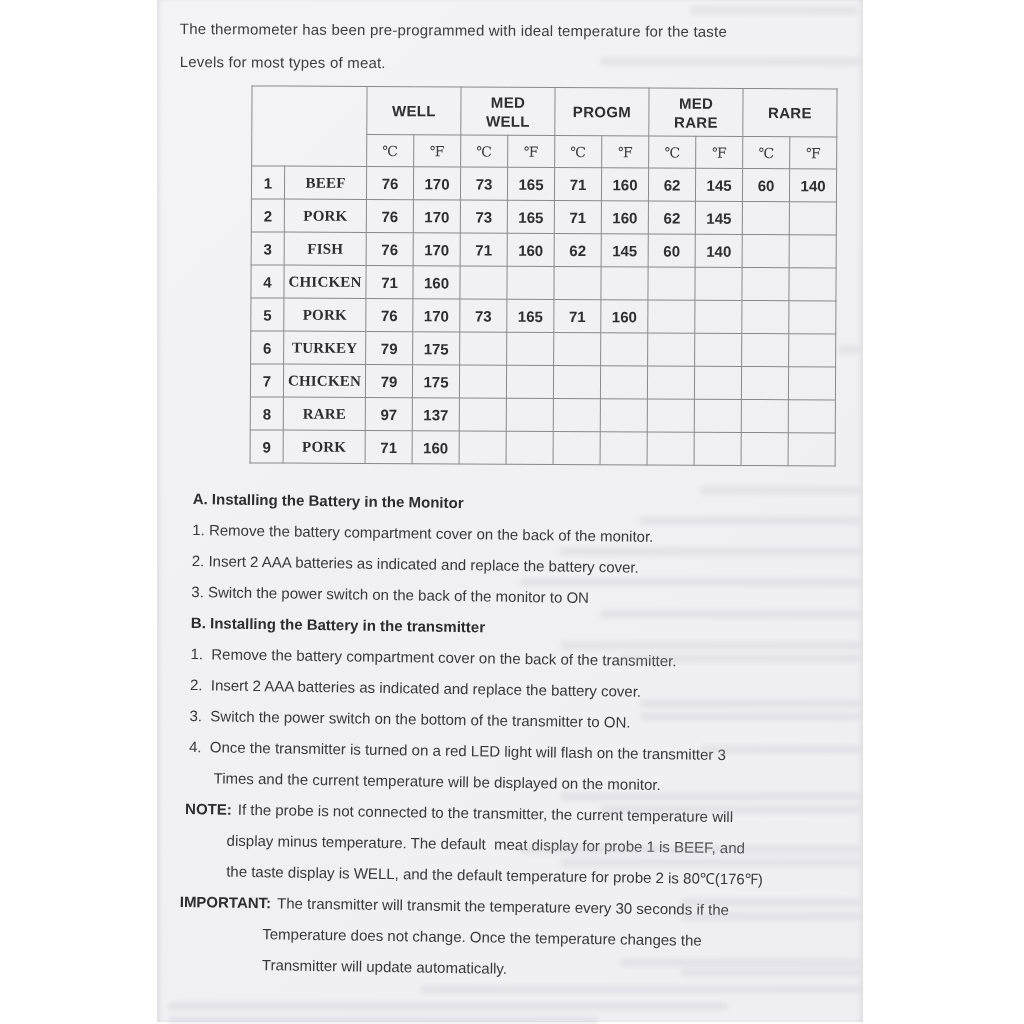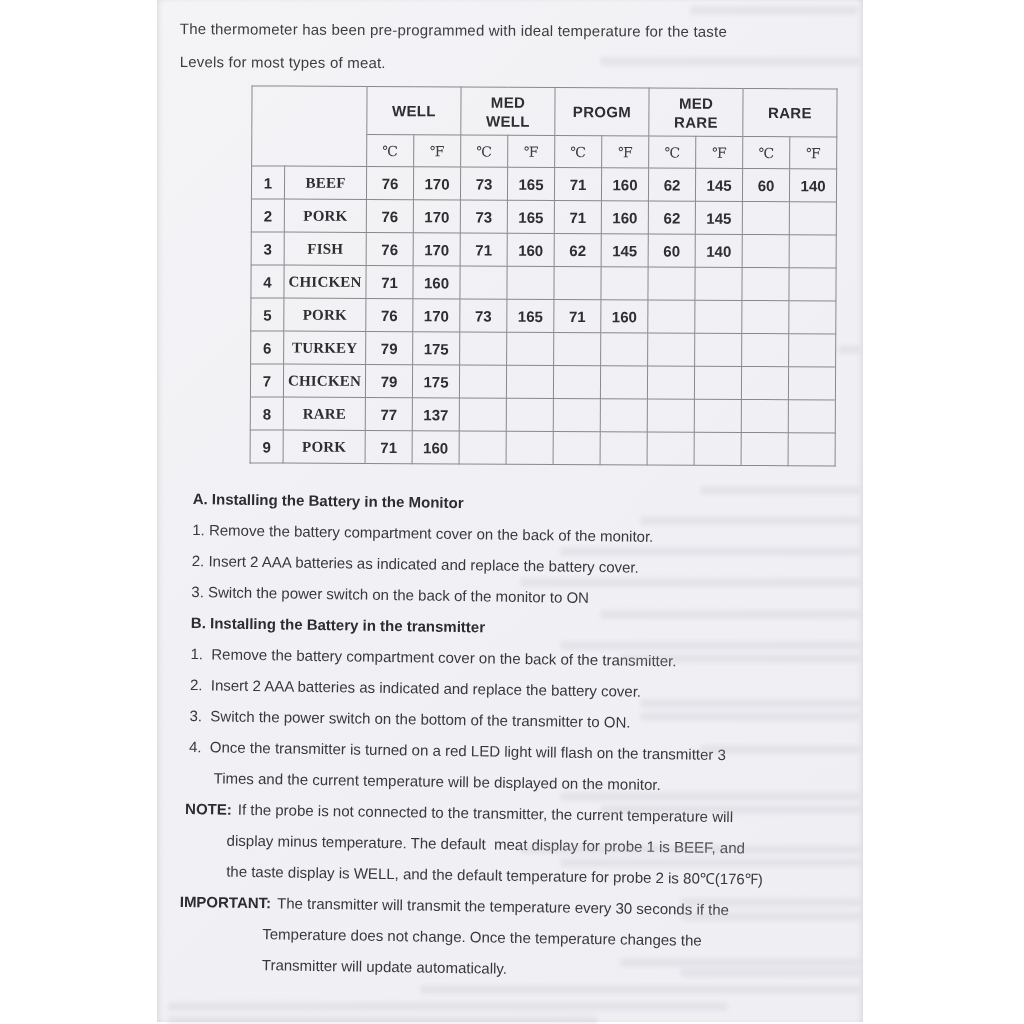--- a/index.html
+++ b/index.html
@@ -197,21 +197,21 @@
             <td></td>
             <td></td>
             <td></td>
             <td></td>
             <td></td>
             <td></td>
           </tr>
           <tr>
             <td>8</td>
             <td class="meat">RARE</td>
-            <td>77</td>
+            <td>97</td>
             <td>137</td>
             <td></td>
             <td></td>
             <td></td>
             <td></td>
             <td></td>
             <td></td>
             <td></td>
             <td></td>
           </tr>

